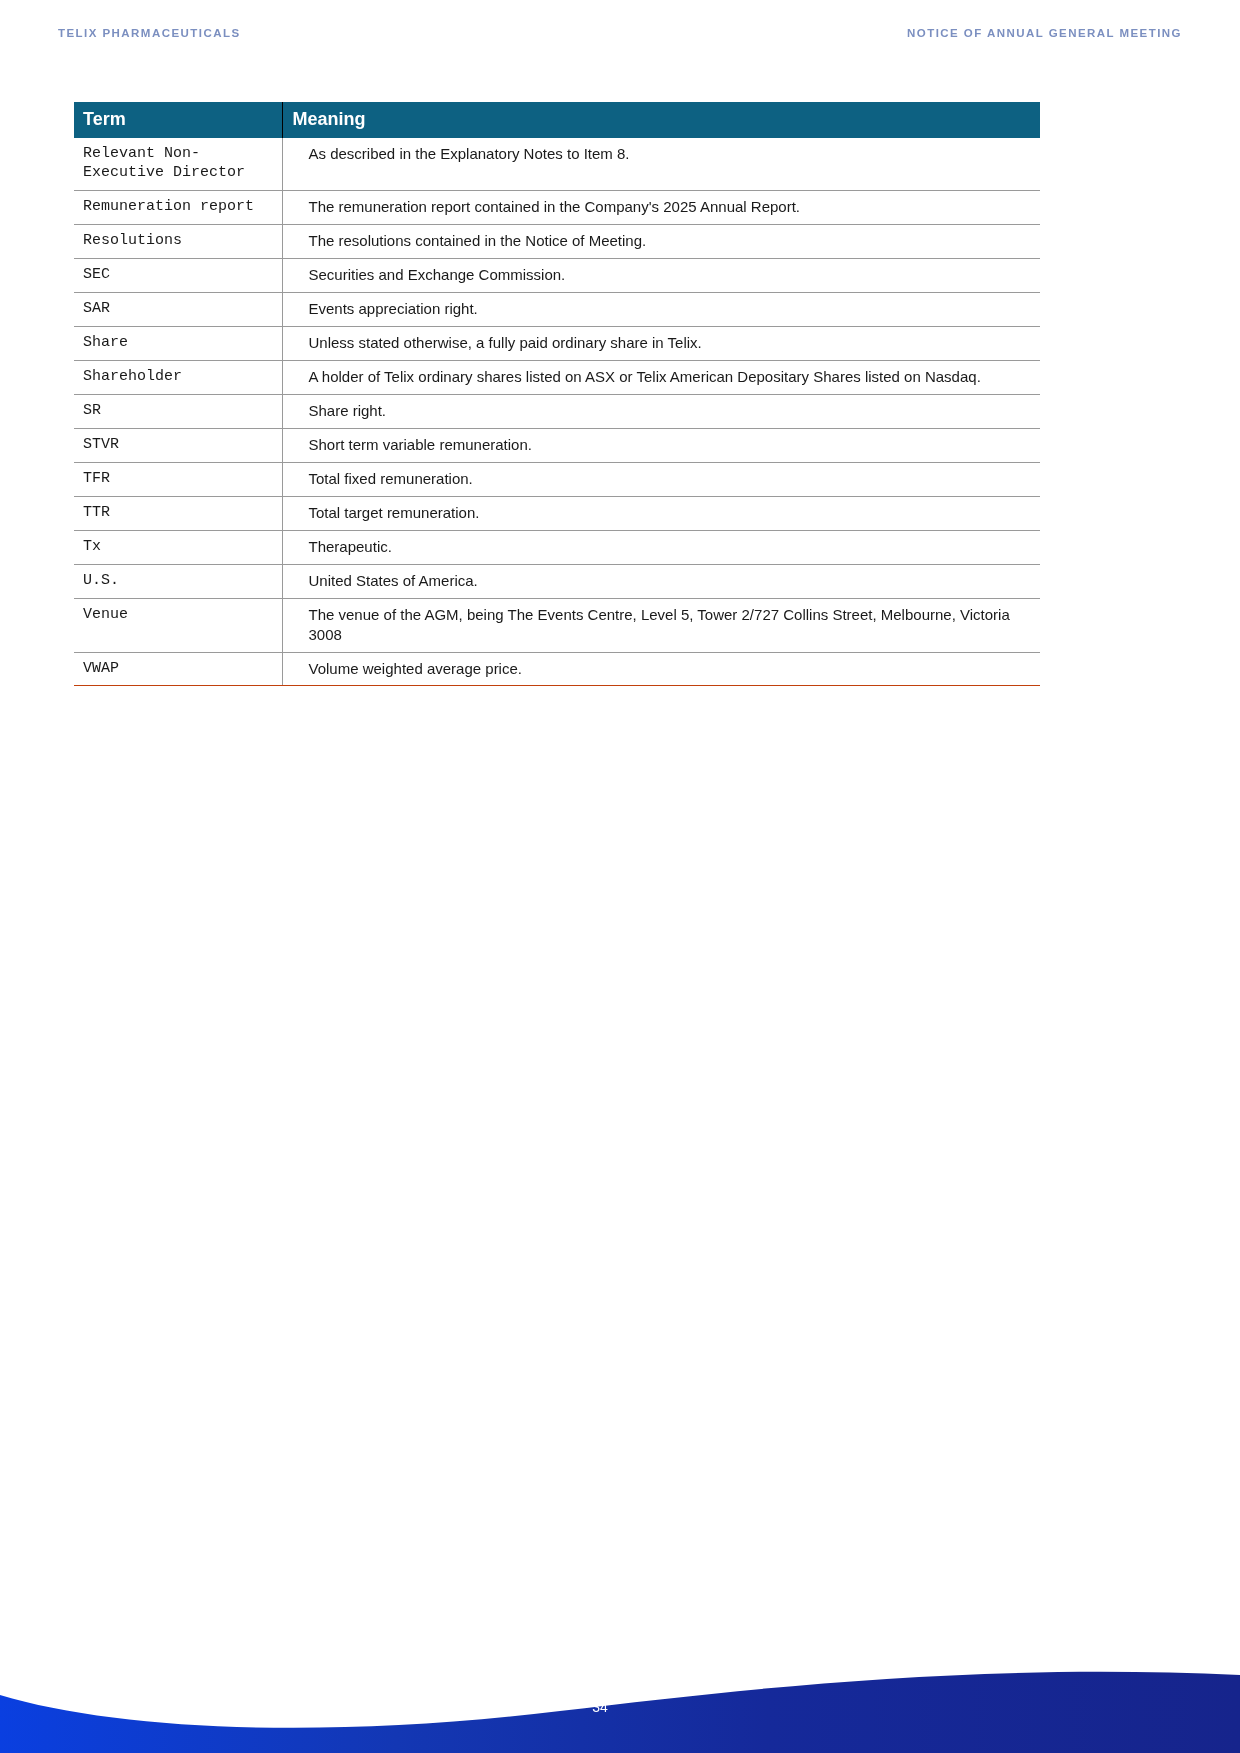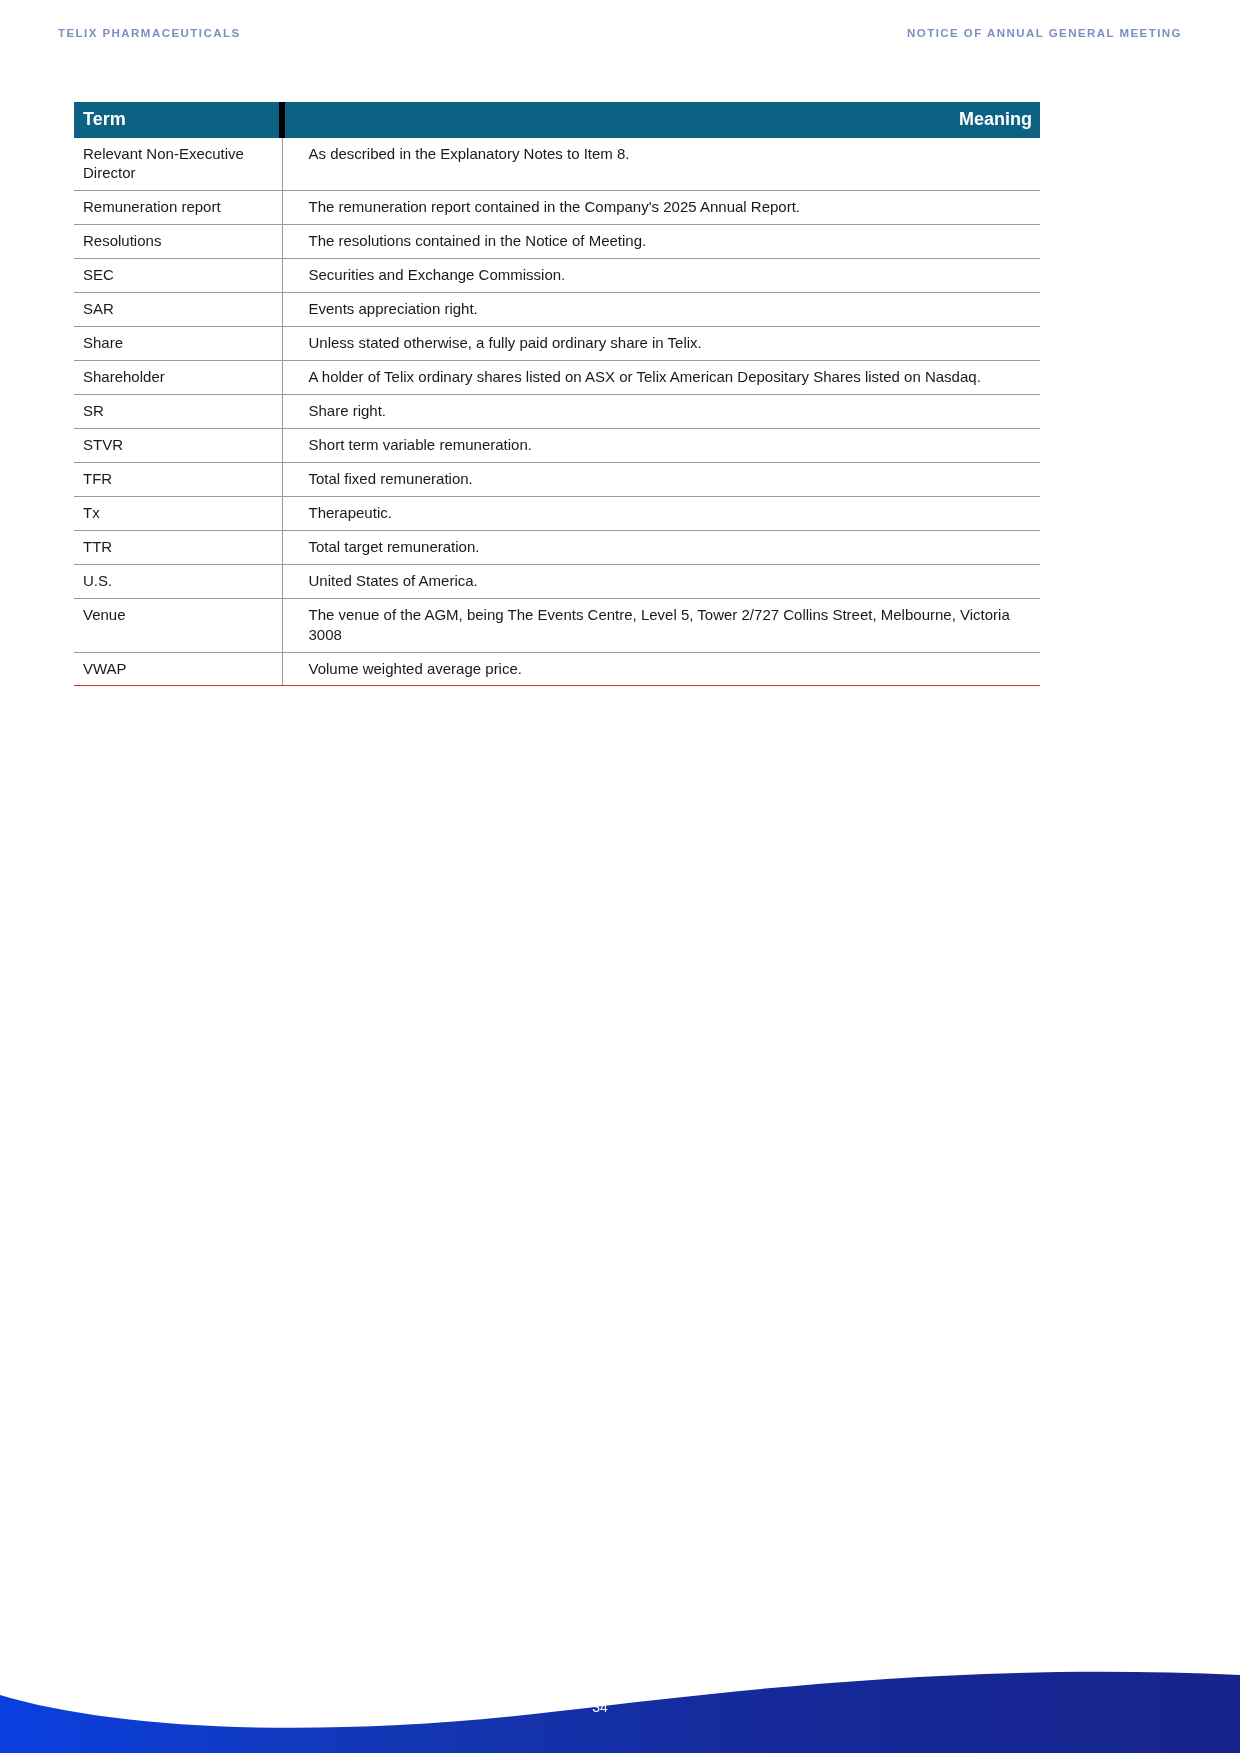--- a/index.html
+++ b/index.html
@@ -60,36 +60,36 @@
     text-align: left;
     padding: 6px 8px 7px 8px;
     line-height: 1.25;
     border: none;
     vertical-align: middle;
   }
   table.glossary thead th.th-term {
     padding-left: 9px;
   }
   table.glossary thead th.th-meaning {
-    padding-left: 20px;
-    border-left: 6px solid #000000;
-    text-align: right;
+    padding-left: 10px;
+    border-left: 1px solid #000000;
   }
 
   table.glossary tbody td {
     font-size: 15px;
     color: #1a1a1a;
     line-height: 1.33;
     padding: 6px 8px 7px 8px;
     border-bottom: 1px solid #9a9a9a;
     vertical-align: top;
   }
   table.glossary tbody tr td.td-term {
     padding-left: 9px;
     padding-right: 4px;
+    font-family: Liberation Mono, monospace;
   }
   table.glossary tbody tr td.td-meaning {
     padding-left: 26px;
     padding-right: 6px;
     border-left: 1px solid #9a9a9a;
   }
   table.glossary tbody tr:last-child td {
     border-bottom: 1px solid #c2410c;
   }
 
@@ -168,26 +168,26 @@
         </tr>
         <tr>
           <td class="td-term">STVR</td>
           <td class="td-meaning">Short term variable remuneration.</td>
         </tr>
         <tr>
           <td class="td-term">TFR</td>
           <td class="td-meaning">Total fixed remuneration.</td>
         </tr>
         <tr>
+          <td class="td-term">TTR</td>
+          <td class="td-meaning">Total target remuneration.</td>
+        </tr>
+        <tr>
           <td class="td-term">Tx</td>
           <td class="td-meaning">Therapeutic.</td>
-        </tr>
-        <tr>
-          <td class="td-term">TTR</td>
-          <td class="td-meaning">Total target remuneration.</td>
         </tr>
         <tr>
           <td class="td-term">U.S.</td>
           <td class="td-meaning">United States of America.</td>
         </tr>
         <tr>
           <td class="td-term">Venue</td>
           <td class="td-meaning">The venue of the AGM, being The Events Centre, Level 5, Tower 2/727 Collins Street, Melbourne, Victoria 3008</td>
         </tr>
         <tr>

